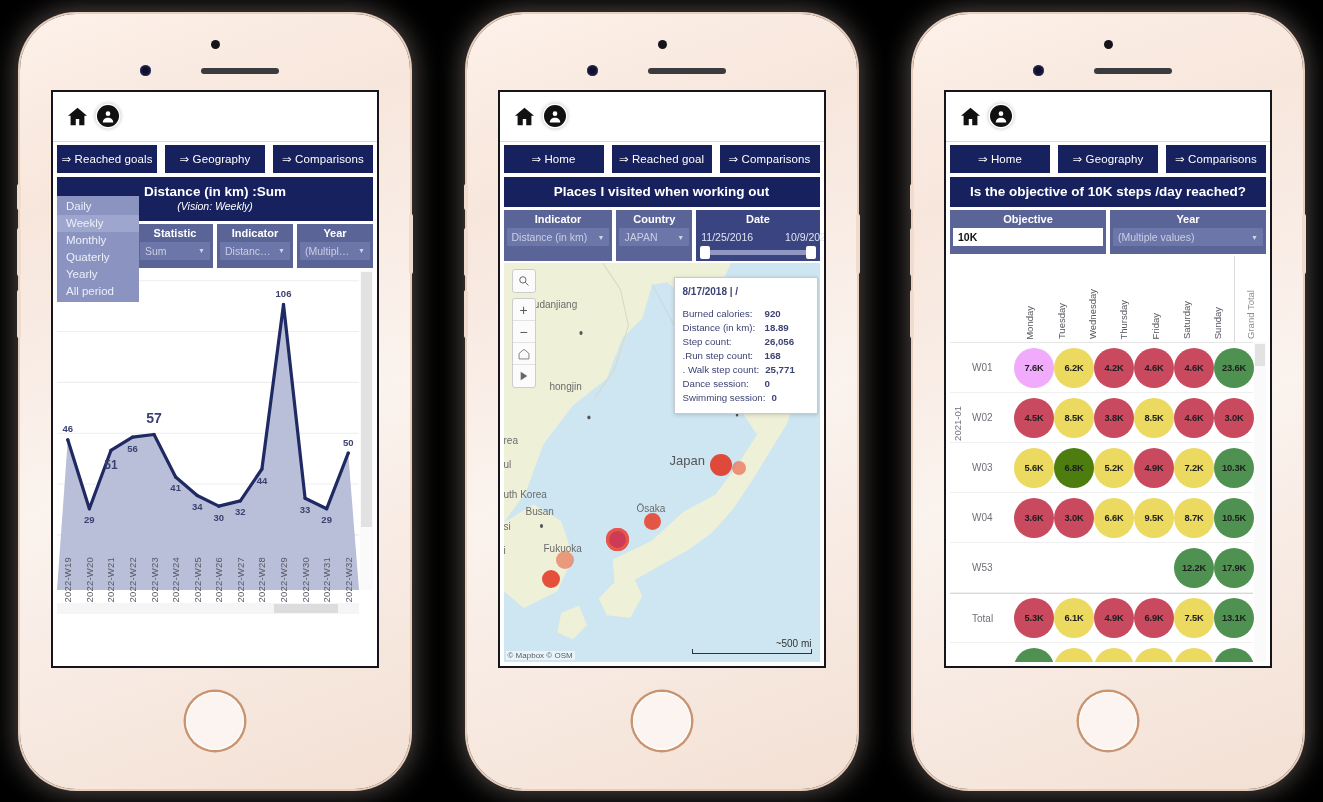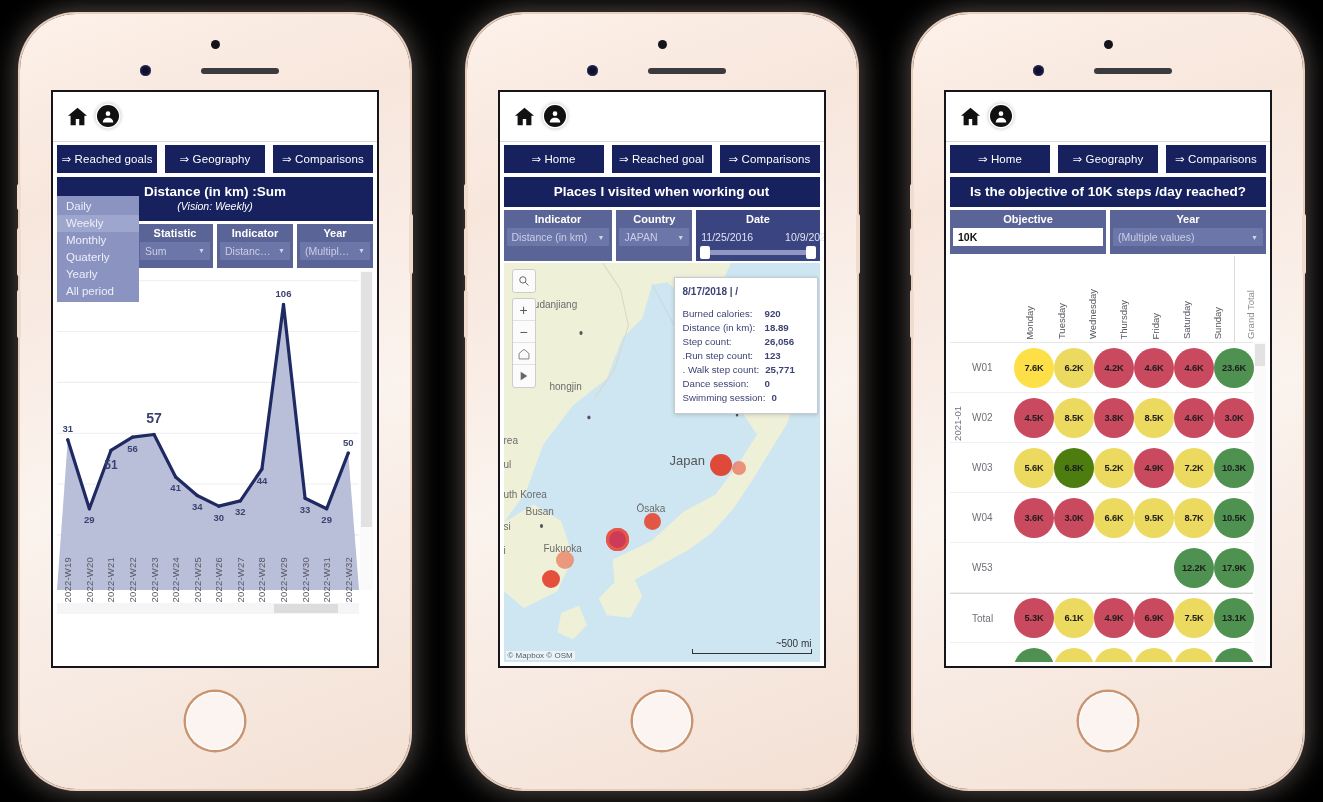--- a/index.html
+++ b/index.html
@@ -286,21 +286,21 @@
                 <circle cx="117.85714285714285" cy="194.03478260869568" r="1.6" fill="#1f2a63" vector-effect="non-scaling-stroke"></circle>
                 <circle cx="139.28571428571428" cy="211.44347826086954" r="1.6" fill="#1f2a63" vector-effect="non-scaling-stroke"></circle>
                 <circle cx="160.7142857142857" cy="221.39130434782606" r="1.6" fill="#1f2a63" vector-effect="non-scaling-stroke"></circle>
                 <circle cx="182.14285714285714" cy="216.41739130434783" r="1.6" fill="#1f2a63" vector-effect="non-scaling-stroke"></circle>
                 <circle cx="203.57142857142856" cy="186.57391304347826" r="1.6" fill="#1f2a63" vector-effect="non-scaling-stroke"></circle>
                 <circle cx="224.99999999999997" cy="32.38260869565217" r="1.6" fill="#1f2a63" vector-effect="non-scaling-stroke"></circle>
                 <circle cx="246.42857142857142" cy="213.9304347826087" r="1.6" fill="#1f2a63" vector-effect="non-scaling-stroke"></circle>
                 <circle cx="267.85714285714283" cy="223.87826086956522" r="1.6" fill="#1f2a63" vector-effect="non-scaling-stroke"></circle>
                 <circle cx="289.2857142857143" cy="171.6521739130435" r="1.6" fill="#1f2a63" vector-effect="non-scaling-stroke"></circle>
               </svg>
-          <div style="position: absolute; left: 3.57143%; top: 53.0725%; transform: translate(-50%, -150%); color: rgb(59, 66, 112); font-size: 9.5px; font-weight: 600; white-space: nowrap; pointer-events: none;">31</div>
+          <div style="position: absolute; left: 3.57143%; top: 53.0725%; transform: translate(-50%, -150%); color: rgb(59, 66, 112); font-size: 9.5px; font-weight: 600; white-space: nowrap; pointer-events: none;">46</div>
               <div style="position: absolute; left: 10.7143%; top: 74.6261%; transform: translate(-50%, 55%); color: rgb(59, 66, 112); font-size: 9.5px; font-weight: 600; white-space: nowrap; pointer-events: none;">29</div>
               <div style="position: absolute; left: 17.8571%; top: 56.3884%; transform: translate(-50%, 55%); color: rgb(59, 66, 112); font-size: 12px; font-weight: 600; white-space: nowrap; pointer-events: none;">51</div>
               <div style="position: absolute; left: 25%; top: 52.2435%; transform: translate(-50%, 55%); color: rgb(59, 66, 112); font-size: 9.5px; font-weight: 600; white-space: nowrap; pointer-events: none;">56</div>
               <div style="position: absolute; left: 32.1429%; top: 51.4145%; transform: translate(-50%, -150%); color: rgb(59, 66, 112); font-size: 14px; font-weight: 600; white-space: nowrap; pointer-events: none;">57</div>
               <div style="position: absolute; left: 39.2857%; top: 64.6783%; transform: translate(-50%, 55%); color: rgb(59, 66, 112); font-size: 9.5px; font-weight: 600; white-space: nowrap; pointer-events: none;">41</div>
               <div style="position: absolute; left: 46.4286%; top: 70.4812%; transform: translate(-50%, 55%); color: rgb(59, 66, 112); font-size: 9.5px; font-weight: 600; white-space: nowrap; pointer-events: none;">34</div>
               <div style="position: absolute; left: 53.5714%; top: 73.7971%; transform: translate(-50%, 55%); color: rgb(59, 66, 112); font-size: 9.5px; font-weight: 600; white-space: nowrap; pointer-events: none;">30</div>
               <div style="position: absolute; left: 60.7143%; top: 72.1391%; transform: translate(-50%, 55%); color: rgb(59, 66, 112); font-size: 9.5px; font-weight: 600; white-space: nowrap; pointer-events: none;">32</div>
               <div style="position: absolute; left: 67.8571%; top: 62.1913%; transform: translate(-50%, 55%); color: rgb(59, 66, 112); font-size: 9.5px; font-weight: 600; white-space: nowrap; pointer-events: none;">44</div>
               <div style="position: absolute; left: 75%; top: 10.7942%; transform: translate(-50%, -150%); color: rgb(59, 66, 112); font-size: 9.5px; font-weight: 600; white-space: nowrap; pointer-events: none;">106</div>
@@ -504,21 +504,21 @@
             <div class="tt-row">
                 <span class="k">Distance (in km):</span>
                 <span class="v"><b>18.89</b></span>
               </div>
             <div class="tt-row">
                 <span class="k">Step count:</span>
                 <span class="v"><b>26,056</b></span>
               </div>
             <div class="tt-row">
                 <span class="k">.Run step count:</span>
-                <span class="v"><b>123</b></span>
+                <span class="v"><b>168</b></span>
               </div>
             <div class="tt-row">
                 <span class="k">. Walk step count:</span>
                 <span class="v"><b>25,771</b></span>
               </div>
             <div class="tt-row">
                 <span class="k">Dance session:</span>
                 <span class="v"><b>0</b></span>
               </div>
             <div class="tt-row">
@@ -618,21 +618,21 @@
               </div>
               <div class="mx-col gt">
                 <span>Grand Total</span>
               </div>
             </div>
           <div class="yearlab">2021-01</div>
           <div class="mx-body" id="mxBody">
               <div class="mx-row">
                 <div class="mx-rowlab">W01</div>
                 <div class="mx-cell">
-                  <div class="bub" style="background: #fde047;">7.6K</div>
+                  <div class="bub" style="background: #f0abfc;">7.6K</div>
                 </div>
                 <div class="mx-cell">
                   <div class="bub" style="background: rgb(236, 217, 95);">6.2K</div>
                 </div>
                 <div class="mx-cell">
                   <div class="bub" style="background: rgb(201, 74, 95);">4.2K</div>
                 </div>
                 <div class="mx-cell">
                   <div class="bub" style="background: rgb(201, 74, 95);">4.6K</div>
                 </div>

